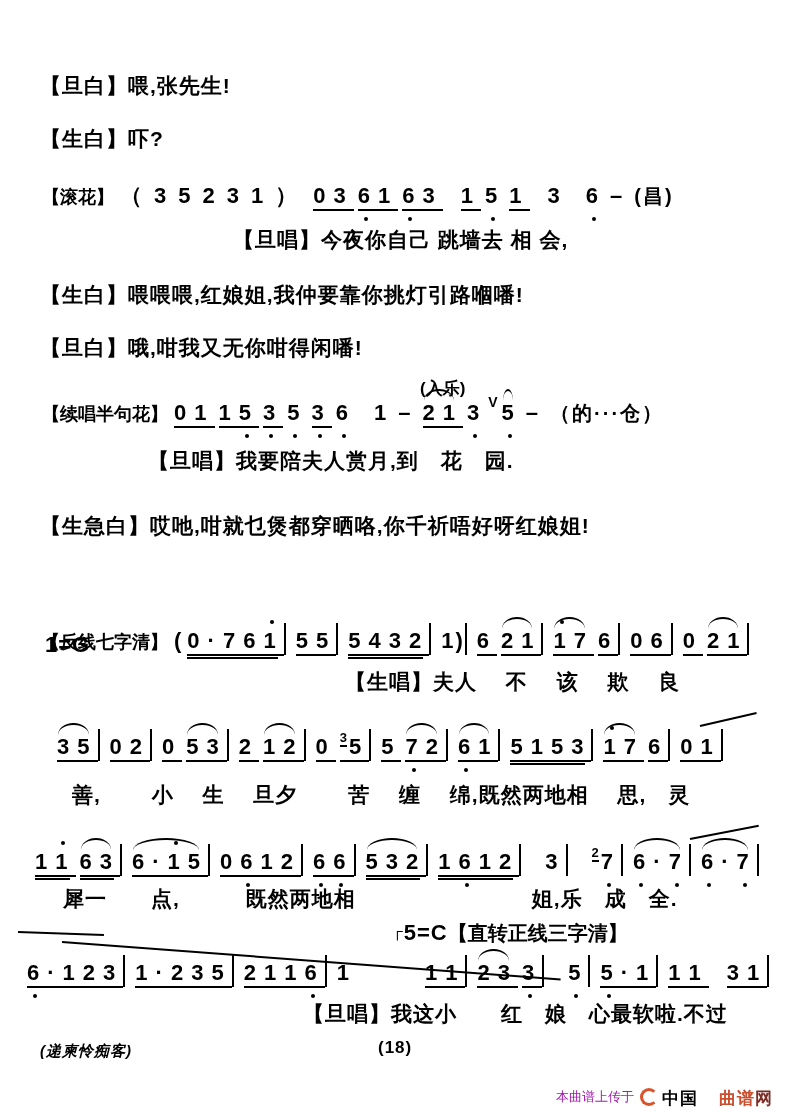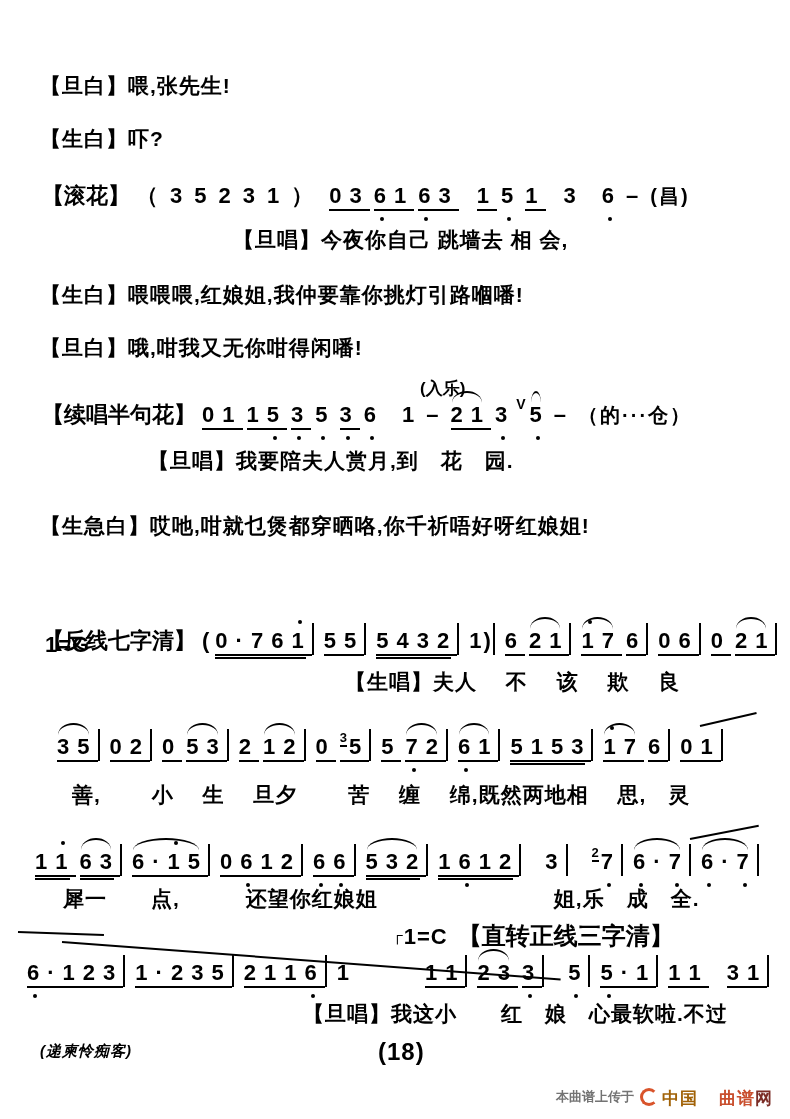--- a/index.html
+++ b/index.html
@@ -4,29 +4,29 @@
 <style>
   html,body{margin:0;padding:0;background:#fff;}
   .page{position:relative;width:781px;height:1119px;background:#ffffff;overflow:hidden;
         font-family:"Liberation Sans","DejaVu Sans",sans-serif;color:#000;}
   .line{position:absolute;white-space:nowrap;}
   .dialog{font-size:21px;font-weight:bold;letter-spacing:1px;}
   .lyric{font-size:21px;font-weight:bold;letter-spacing:1px;}
   .small-note{font-size:17px;font-weight:bold;}
   .keysig{font-size:22px;font-weight:bold;letter-spacing:1px;margin-top:41px;}
   .keymark{font-size:15px;font-weight:bold;vertical-align:4px;margin-right:1px;}
-  .keylabel{font-size:24px;font-weight:bold;margin-left:10px;}
+  .keylabel{font-size:20px;font-weight:bold;}
 
   
   .music{font-weight:bold;}
   .tk{position:relative;display:inline-block;margin:0 2px;vertical-align:baseline;}
   .n{font-size:22px;font-weight:bold;letter-spacing:8px;}
   .op{letter-spacing:12px;}
   .tx{font-size:20px;letter-spacing:2px;}
-  .lb{font-size:22px;letter-spacing:0;margin-right:4px;}
+  .lb{font-size:18px;letter-spacing:0;margin-right:4px;}
   .g1{margin-left:16px;}
   .pr{letter-spacing:2px;}
   .u1{border-bottom:2px solid #000;text-align:center;}
   .u2{border-bottom:2px solid #000;}
   .u2::after{content:"";position:absolute;left:0;right:6px;bottom:-5px;border-bottom:2px solid #000;}
   .tie::before{content:"";position:absolute;left:1px;right:9px;top:-11px;height:10px;
                border-top:2px solid #000;border-radius:50% 50% 0 0/100% 100% 0 0;}
   .bar{display:inline-block;width:2px;height:32px;background:#000;vertical-align:-7px;
        margin-left:-2px;margin-right:8px;}
   .ch{position:relative;display:inline-block;}
@@ -35,23 +35,23 @@
   .dot.db{bottom:-12px;}
   .grace{font-size:13px;position:relative;top:-12px;letter-spacing:0;
          border-bottom:2px solid #000;margin-right:2px;display:inline-block;}
   .breath{font-size:14px;position:relative;top:-13px;letter-spacing:0;margin-left:1px;display:inline-block;}
 
   
   .slurline{position:absolute;height:2px;background:#000;transform-origin:left center;}
 
   
   .footer-left{font-size:15px;font-weight:bold;letter-spacing:1px;font-style:italic;}
-  .pagenum{font-size:24px;font-weight:bold;letter-spacing:1px;}
+  .pagenum{font-size:17px;font-weight:bold;letter-spacing:1px;}
   .watermark{position:absolute;top:1087px;right:8px;white-space:nowrap;}
-  .wm-prefix{font-size:13px;font-weight:bold;color:#737373;margin-right:6px;vertical-align:3px;}
+  .wm-prefix{font-size:13px;font-weight:normal;color:#a21caf;margin-right:6px;vertical-align:3px;}
   .logo-c{display:inline-block;width:12px;height:12px;border-radius:50%;
           border:3px solid #d9542b;border-right-color:transparent;vertical-align:-2px;margin-right:4px;}
   .wm-site{font-size:17px;font-weight:bold;letter-spacing:1px;}
 </style>
 </head>
 <body>
 
 <div class="page">
 
   <div class="line dialog" style="left:40px;top:72px">【旦白】喂,张先生!</div>
@@ -75,32 +75,32 @@
   <div class="line lyric" style="left:345px;top:668px">【生唱】夫人　 不　 该　 欺　 良</div>
 
   <div class="line music" style="left:55px;top:729px"><span class="tk n u1 tie"><span class="ch">3</span><span class="ch">5</span></span><span class="bar"></span><span class="tk n u1"><span class="ch">0</span><span class="ch">2</span></span><span class="bar"></span><span class="tk n u1"><span class="ch">0</span></span><span class="tk n u1 tie"><span class="ch">5</span><span class="ch">3</span></span><span class="bar"></span><span class="tk n u1"><span class="ch">2</span></span><span class="tk n u1 tie"><span class="ch">1</span><span class="ch">2</span></span><span class="bar"></span><span class="tk n u1"><span class="ch">0</span></span><span class="tk n u1"><span class="grace">3</span><span class="ch">5</span></span><span class="bar"></span><span class="tk n u1"><span class="ch">5</span></span><span class="tk n u1 tie"><span class="ch">7<i class="dot db"></i></span><span class="ch">2</span></span><span class="bar"></span><span class="tk n u1 tie"><span class="ch">6<i class="dot db"></i></span><span class="ch">1</span></span><span class="bar"></span><span class="tk n u2"><span class="ch">5</span><span class="ch">1</span><span class="ch">5</span><span class="ch">3</span></span><span class="bar"></span><span class="tk n u1 tie"><span class="ch">1<i class="dot da"></i></span><span class="ch">7</span></span><span class="tk n u1"><span class="ch">6</span></span><span class="bar"></span><span class="tk n u1"><span class="ch">0</span><span class="ch">1</span></span><span class="bar"></span></div>
   <div class="slurline" style="left:700px;top:725px;width:58px;transform:rotate(-13deg)"></div>
 
   <div class="line lyric" style="left:72px;top:781px">善,　　 小　 生　 旦夕　　 苦　 缠　 绵,既然两地相　 思,　灵</div>
 
   <div class="line music" style="left:33px;top:844px"><span class="tk n u2"><span class="ch">1</span><span class="ch">1<i class="dot da"></i></span></span><span class="tk n u2 tie"><span class="ch">6</span><span class="ch">3</span></span><span class="bar"></span><span class="tk n u1 tie"><span class="ch">6</span><span class="ch">·</span><span class="ch">1<i class="dot da"></i></span><span class="ch">5</span></span><span class="bar"></span><span class="tk n u1"><span class="ch">0</span><span class="ch">6<i class="dot db"></i></span><span class="ch">1</span><span class="ch">2</span></span><span class="bar"></span><span class="tk n u1"><span class="ch">6<i class="dot db"></i></span><span class="ch">6<i class="dot db"></i></span></span><span class="bar"></span><span class="tk n u2 tie"><span class="ch">5</span><span class="ch">3</span><span class="ch">2</span></span><span class="bar"></span><span class="tk n u2"><span class="ch">1</span><span class="ch">6<i class="dot db"></i></span><span class="ch">1</span><span class="ch">2</span></span><span class="bar"></span><span class="tk n g1"><span class="ch">3</span></span><span class="bar"></span><span class="tk n g1"><span class="grace">2</span><span class="ch">7<i class="dot db"></i></span></span><span class="bar"></span><span class="tk n tie"><span class="ch">6<i class="dot db"></i></span><span class="ch">·</span><span class="ch">7<i class="dot db"></i></span></span><span class="bar"></span><span class="tk n tie"><span class="ch">6<i class="dot db"></i></span><span class="ch">·</span><span class="ch">7<i class="dot db"></i></span></span><span class="bar"></span></div>
   <div class="slurline" style="left:690px;top:838px;width:70px;transform:rotate(-11deg)"></div>
 
-  <div class="line lyric" style="left:63px;top:885px">犀一　　点,　　　还望你红娘姐　　　　　　　　姐,乐　成　全.</div>
+  <div class="line lyric" style="left:63px;top:885px">犀一　　点,　　　既然两地相　　　　　　　　姐,乐　成　全.</div>
 
   <div class="slurline" style="left:18px;top:931px;width:86px;transform:rotate(2deg)"></div>
   <div class="line" style="left:392px;top:920px">
-    <span class="keymark">┌</span><span class="keysig">1=C</span><span class="keylabel">【直转正线三字清】</span>
+    <span class="keymark">┌</span><span class="keysig">5=C</span><span class="keylabel">【直转正线三字清】</span>
   </div>
 
   <div class="slurline" style="left:62px;top:941px;width:500px;transform:rotate(4.3deg)"></div>
   <div class="line music" style="left:25px;top:955px"><span class="tk n u1"><span class="ch">6<i class="dot db"></i></span><span class="ch">·</span><span class="ch">1</span><span class="ch">2</span><span class="ch">3</span></span><span class="bar"></span><span class="tk n u1"><span class="ch">1</span><span class="ch">·</span><span class="ch">2</span><span class="ch">3</span><span class="ch">5</span></span><span class="bar"></span><span class="tk n u1"><span class="ch">2</span><span class="ch">1</span><span class="ch">1</span><span class="ch">6<i class="dot db"></i></span></span><span class="bar"></span><span class="tk n"><span class="ch">1</span></span><span class="tk n"><span class="ch">　</span><span class="ch">　</span></span><span class="tk n u1"><span class="ch">1</span><span class="ch">1</span></span><span class="bar"></span><span class="tk n u1 tie"><span class="ch">2</span><span class="ch">3</span></span><span class="tk n u1"><span class="ch">3<i class="dot db"></i></span></span><span class="bar"></span><span class="tk n g1"><span class="ch">5<i class="dot db"></i></span></span><span class="bar"></span><span class="tk n u1"><span class="ch">5<i class="dot db"></i></span><span class="ch">·</span><span class="ch">1</span></span><span class="bar"></span><span class="tk n u1"><span class="ch">1</span><span class="ch">1</span></span><span class="tk n u1 g1"><span class="ch">3</span><span class="ch">1</span></span><span class="bar"></span></div>
 
   <div class="line lyric" style="left:303px;top:1000px">【旦唱】我这小　　红　娘　心最软啦.不过</div>
 
   <div class="line footer-left" style="left:40px;top:1042px">(递柬怜痴客)</div>
   <div class="line pagenum" style="left:378px;top:1038px">(18)</div>
 
   <div class="watermark">
-    <span class="wm-prefix">本曲谱上传于</span><span class="logo-c"></span><span class="wm-site"><span style="color: #a16207;">中国</span><span style="color: rgb(201, 79, 46); padding-left: 21px;">曲谱</span><span style="color: rgb(123, 45, 38);">网</span></span>
+    <span class="wm-prefix">本曲谱上传于</span><span class="logo-c"></span><span class="wm-site"><span style="color: #000000;">中国</span><span style="color: rgb(201, 79, 46); padding-left: 21px;">曲谱</span><span style="color: rgb(123, 45, 38);">网</span></span>
   </div>
 
 </div>
 
 </body></html>

